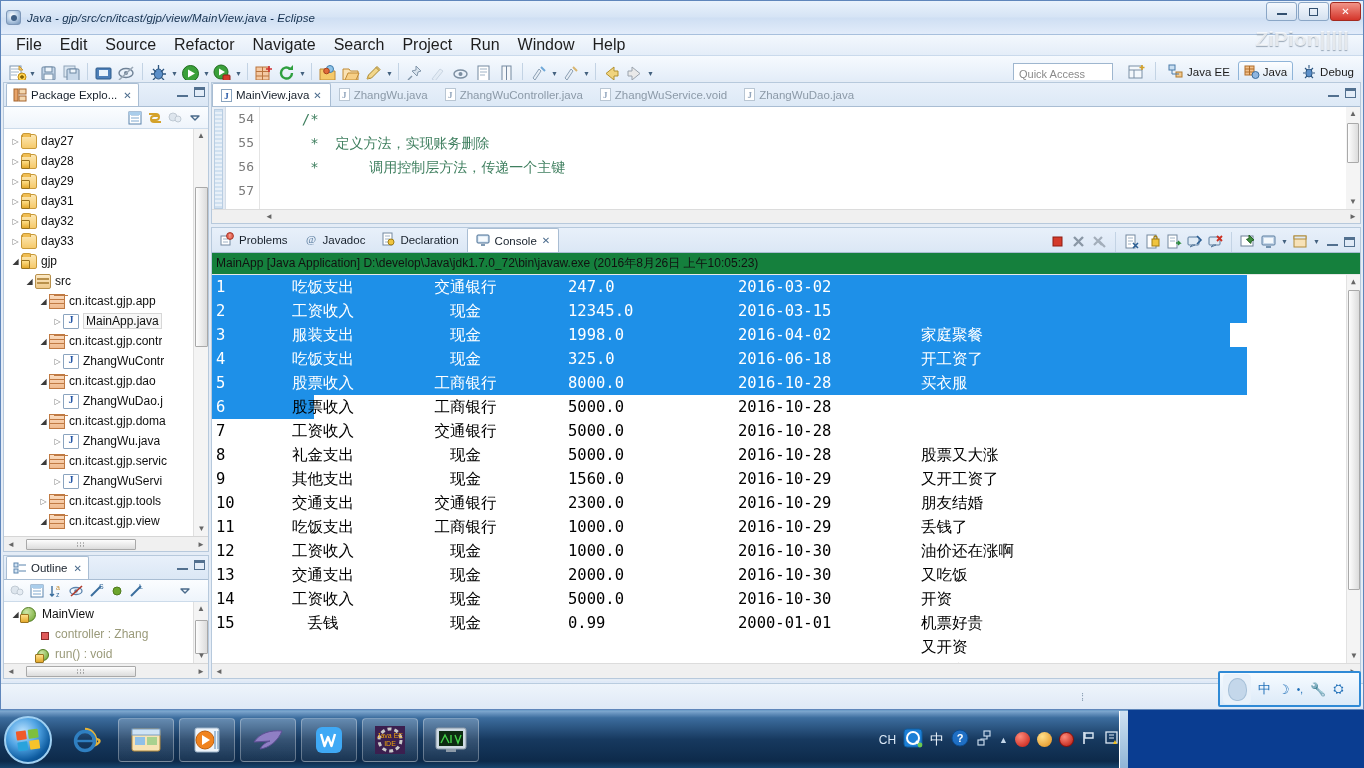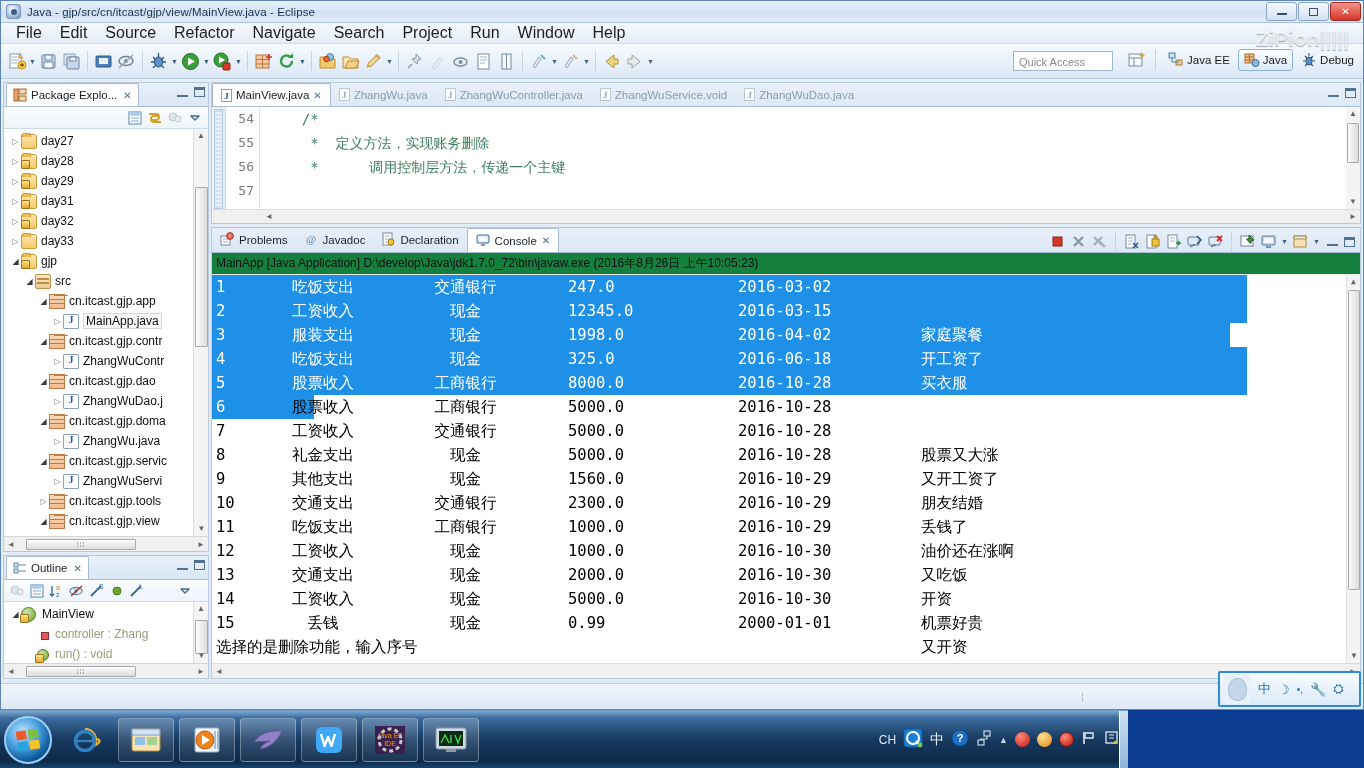--- a/index.html
+++ b/index.html
@@ -10,25 +10,26 @@
     background: #0a3d91;
   }
   
   #app {
     position: absolute; left:0; top:0; width:1364px; height:710px;
     background: linear-gradient(to bottom,#eaf1fb 0%,#dfe9f7 100%);
     border: 1px solid #5f86bb;
   }
   
   .titlebar {
-    height: 22px;
+    height: 34px;
     background: linear-gradient(to bottom,#e9f2fc 0%,#d6e4f5 48%,#cfdff3 52%,#e2ecfa 100%);
     display:flex; align-items:center; padding-left:5px;
     border-bottom:1px solid #a8c0dd;
     position:relative;
+    font-style:italic;
   }
   .title-icon{
     width:15px;height:15px;border-radius:3px;margin-right:6px;
     background: radial-gradient(circle at 40% 35%, #fff 0%, #bcd1e8 45%, #6f8fb5 100%);
     border:1px solid #7d97b8; position:relative;
   }
   .title-icon::after{content:"";position:absolute;left:4px;top:4px;width:6px;height:6px;border-radius:50%;
     background:#3f5f85;}
   .title-text{font-size:11.5px;color:#15314f;letter-spacing:.1px;}
   .wincontrols{position:absolute;right:2px;top:1px;display:flex;gap:1px;}
@@ -896,21 +897,20 @@
               <div class="crow"><span class="c-num" style="position: relative; z-index: 1;">7</span><span class="c-type" style="position: relative; z-index: 1;">工资收入</span><span class="c-acct" style="position: relative; z-index: 1;">交通银行</span><span class="c-amt" style="position: relative; z-index: 1;">5000.0</span><span class="c-date" style="position: relative; z-index: 1;">2016-10-28</span><span class="c-desc" style="position: relative; z-index: 1;">又开工资了</span></div>
               <div class="crow"><span class="c-num" style="position: relative; z-index: 1;">8</span><span class="c-type" style="position: relative; z-index: 1;">礼金支出</span><span class="c-acct" style="position: relative; z-index: 1;">现金</span><span class="c-amt" style="position: relative; z-index: 1;">5000.0</span><span class="c-date" style="position: relative; z-index: 1;">2016-10-28</span><span class="c-desc" style="position: relative; z-index: 1;">朋友结婚</span></div>
               <div class="crow"><span class="c-num" style="position: relative; z-index: 1;">9</span><span class="c-type" style="position: relative; z-index: 1;">其他支出</span><span class="c-acct" style="position: relative; z-index: 1;">现金</span><span class="c-amt" style="position: relative; z-index: 1;">1560.0</span><span class="c-date" style="position: relative; z-index: 1;">2016-10-29</span><span class="c-desc" style="position: relative; z-index: 1;">丢钱了</span></div>
               <div class="crow"><span class="c-num" style="position: relative; z-index: 1;">10</span><span class="c-type" style="position: relative; z-index: 1;">交通支出</span><span class="c-acct" style="position: relative; z-index: 1;">交通银行</span><span class="c-amt" style="position: relative; z-index: 1;">2300.0</span><span class="c-date" style="position: relative; z-index: 1;">2016-10-29</span><span class="c-desc" style="position: relative; z-index: 1;">油价还在涨啊</span></div>
               <div class="crow"><span class="c-num" style="position: relative; z-index: 1;">11</span><span class="c-type" style="position: relative; z-index: 1;">吃饭支出</span><span class="c-acct" style="position: relative; z-index: 1;">工商银行</span><span class="c-amt" style="position: relative; z-index: 1;">1000.0</span><span class="c-date" style="position: relative; z-index: 1;">2016-10-29</span><span class="c-desc" style="position: relative; z-index: 1;">又吃饭</span></div>
               <div class="crow"><span class="c-num" style="position: relative; z-index: 1;">12</span><span class="c-type" style="position: relative; z-index: 1;">工资收入</span><span class="c-acct" style="position: relative; z-index: 1;">现金</span><span class="c-amt" style="position: relative; z-index: 1;">1000.0</span><span class="c-date" style="position: relative; z-index: 1;">2016-10-30</span><span class="c-desc" style="position: relative; z-index: 1;">开资</span></div>
               <div class="crow"><span class="c-num" style="position: relative; z-index: 1;">13</span><span class="c-type" style="position: relative; z-index: 1;">交通支出</span><span class="c-acct" style="position: relative; z-index: 1;">现金</span><span class="c-amt" style="position: relative; z-index: 1;">2000.0</span><span class="c-date" style="position: relative; z-index: 1;">2016-10-30</span><span class="c-desc" style="position: relative; z-index: 1;">机票好贵</span></div>
               <div class="crow"><span class="c-num" style="position: relative; z-index: 1;">14</span><span class="c-type" style="position: relative; z-index: 1;">工资收入</span><span class="c-acct" style="position: relative; z-index: 1;">现金</span><span class="c-amt" style="position: relative; z-index: 1;">5000.0</span><span class="c-date" style="position: relative; z-index: 1;">2016-10-30</span><span class="c-desc" style="position: relative; z-index: 1;">又开资</span></div>
               <div class="crow"><span class="c-num" style="position: relative; z-index: 1;">15</span><span class="c-type" style="position: relative; z-index: 1;">丢钱</span><span class="c-acct" style="position: relative; z-index: 1;">现金</span><span class="c-amt" style="position: relative; z-index: 1;">0.99</span><span class="c-date" style="position: relative; z-index: 1;">2000-01-01</span><span class="c-desc" style="position: relative; z-index: 1;">不小心，钱没有了</span></div>
             </div>
-          <div class="cprompt">选择的是删除功能，输入序号</div>
 
           <div class="console-vscroll">
             <div class="vs-arrow">▲</div>
             <div class="vs-thumb" style="top:15px;height:300px;width:12px;"></div>
             <div class="vs-arrow" style="position:absolute;bottom:0;width:14px;">▼</div>
           </div>
         </div>
         <div class="console-hscroll">
           <div class="hs-arrow">◄</div>
           <div class="hs-track"></div>

